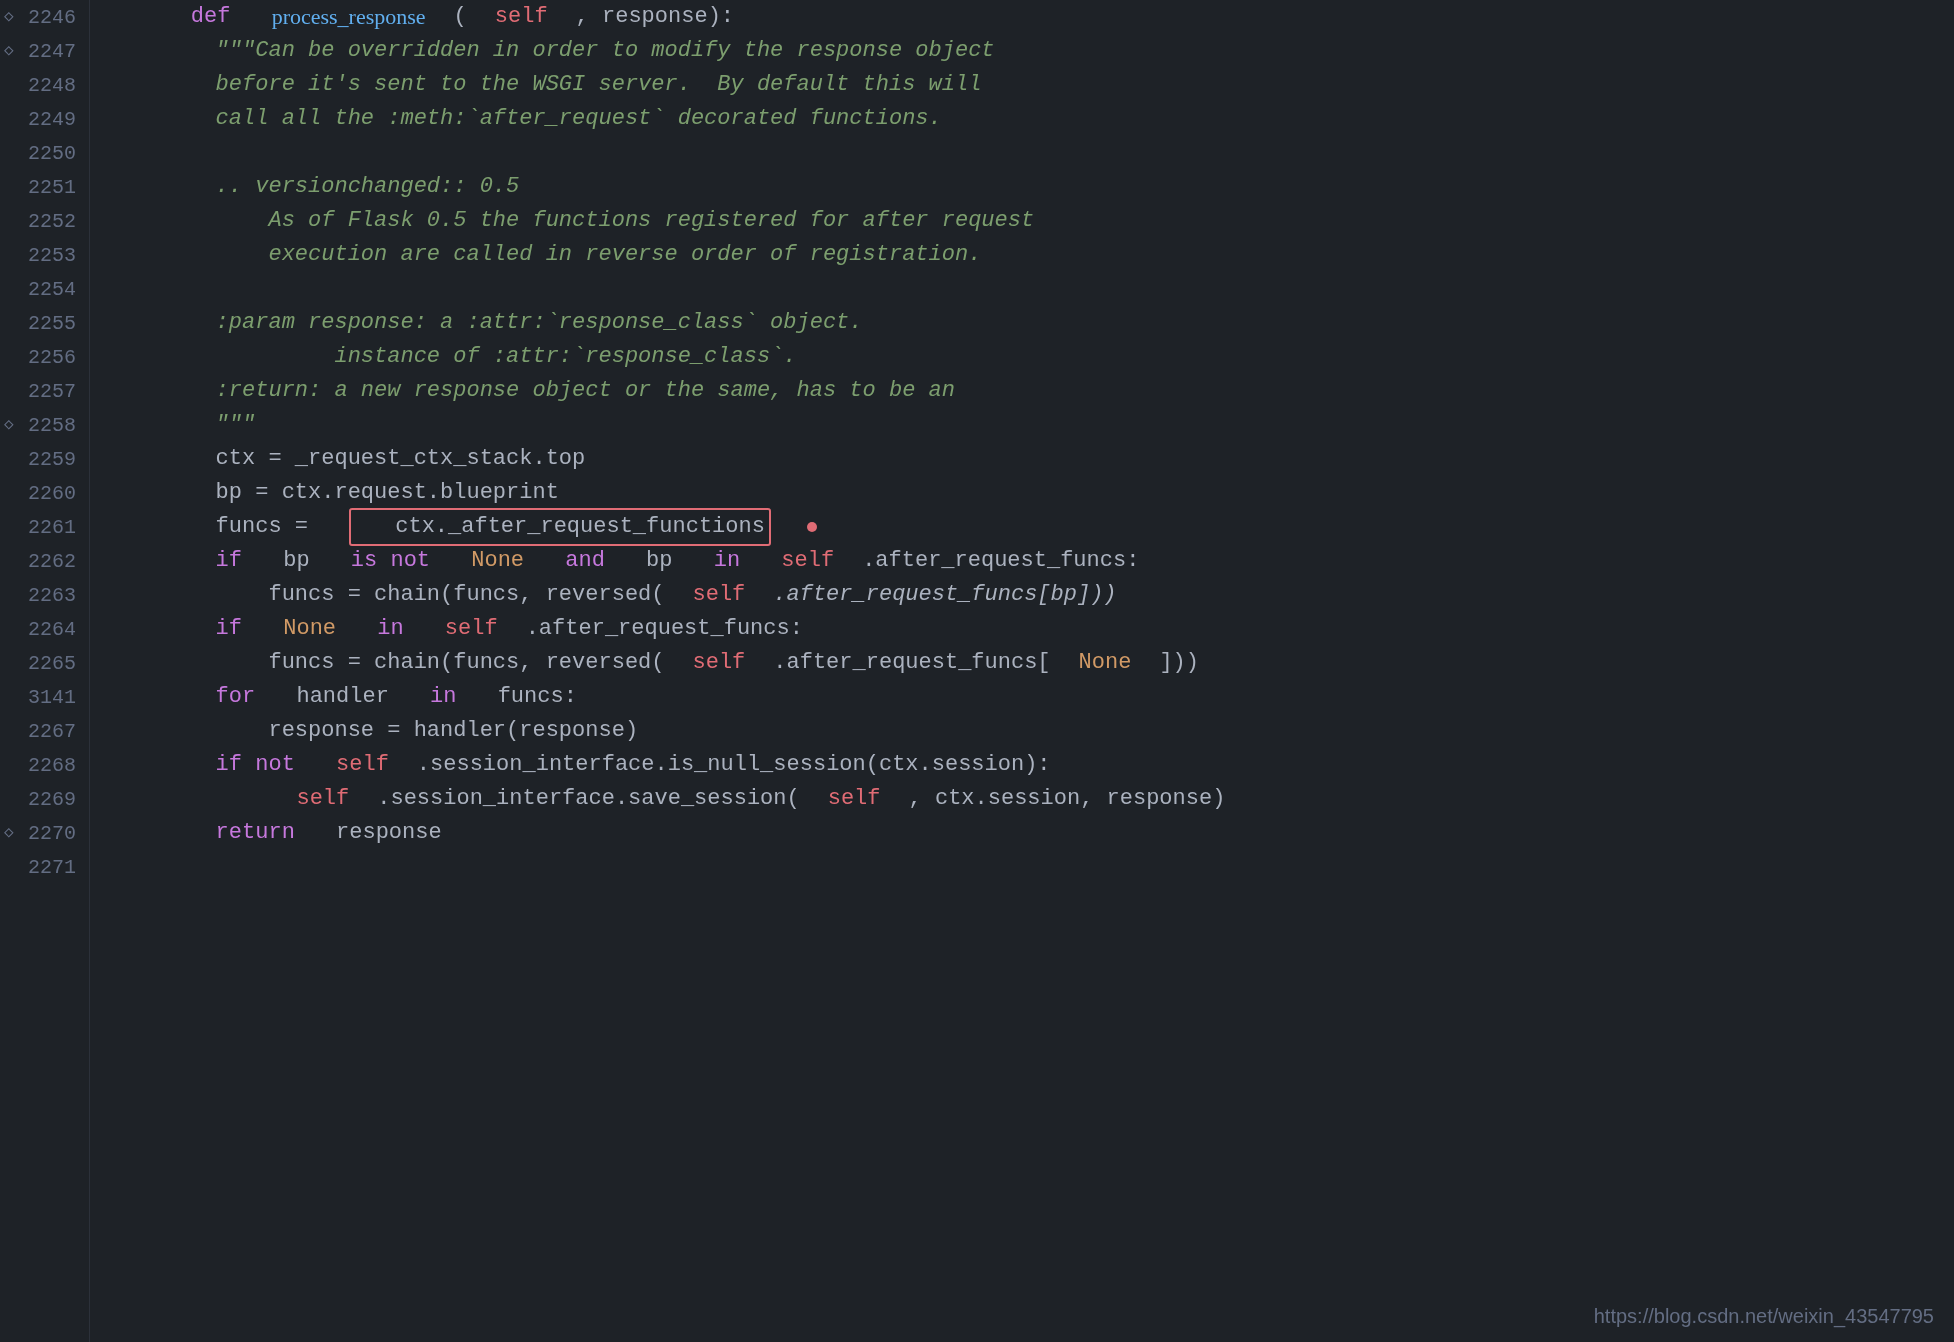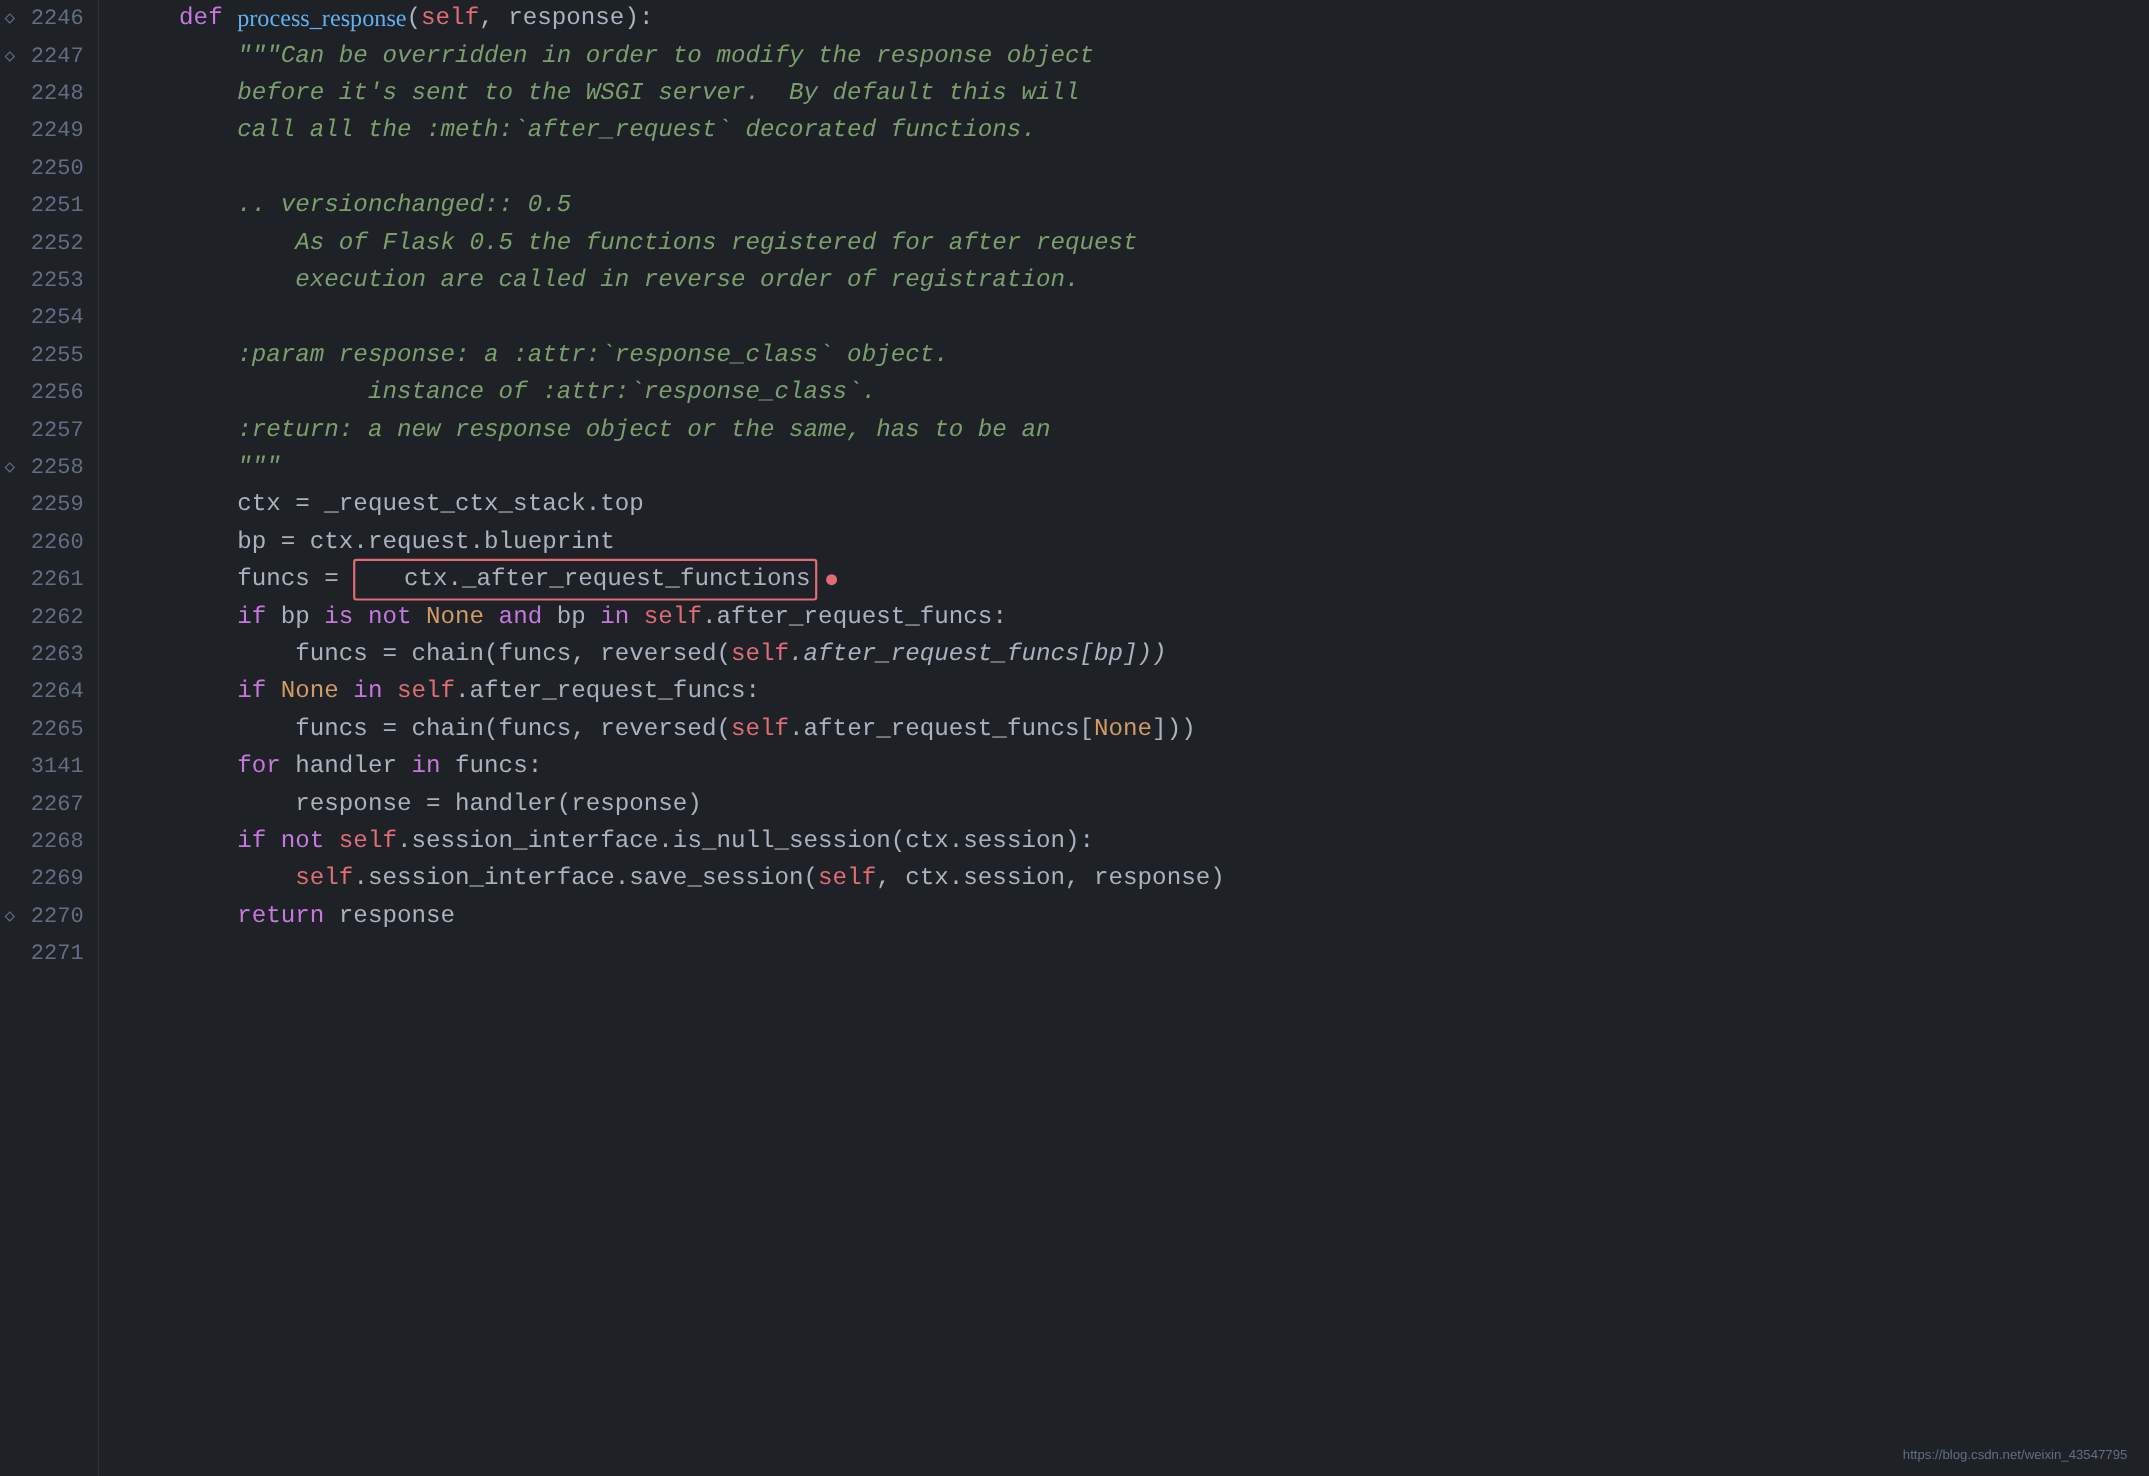--- a/index.html
+++ b/index.html
@@ -50,20 +50,21 @@
     .code-area {
       flex: 1;
       padding-left: 20px;
       overflow-x: auto;
     }
     .code-line {
       display: flex;
       align-items: center;
       height: 34px;
       white-space: pre;
+      gap: 28px;
     }
     .highlight-box {
       display: inline-block;
       border: 2px solid #e06c75;
       border-radius: 3px;
       padding: 0 4px;
       background: transparent;
     }
     .dot-red {
       display: inline-block;
@@ -72,21 +73,21 @@
       background: #e06c75;
       border-radius: 50%;
       margin-left: 8px;
       vertical-align: middle;
     }
     .watermark {
       position: fixed;
       bottom: 10px;
       right: 20px;
       color: #636d83;
-      font-size: 12px;
+      font-size: 20px;
       font-family: Arial, sans-serif;
     }
   </style>
 </head>
 <body>
 
 <div class="code-container">
   <div class="gutter">
     <div class="line-numbers" id="line-numbers">
         <div class="line-num"><span class="fold-icon">◇</span>2246</div>

